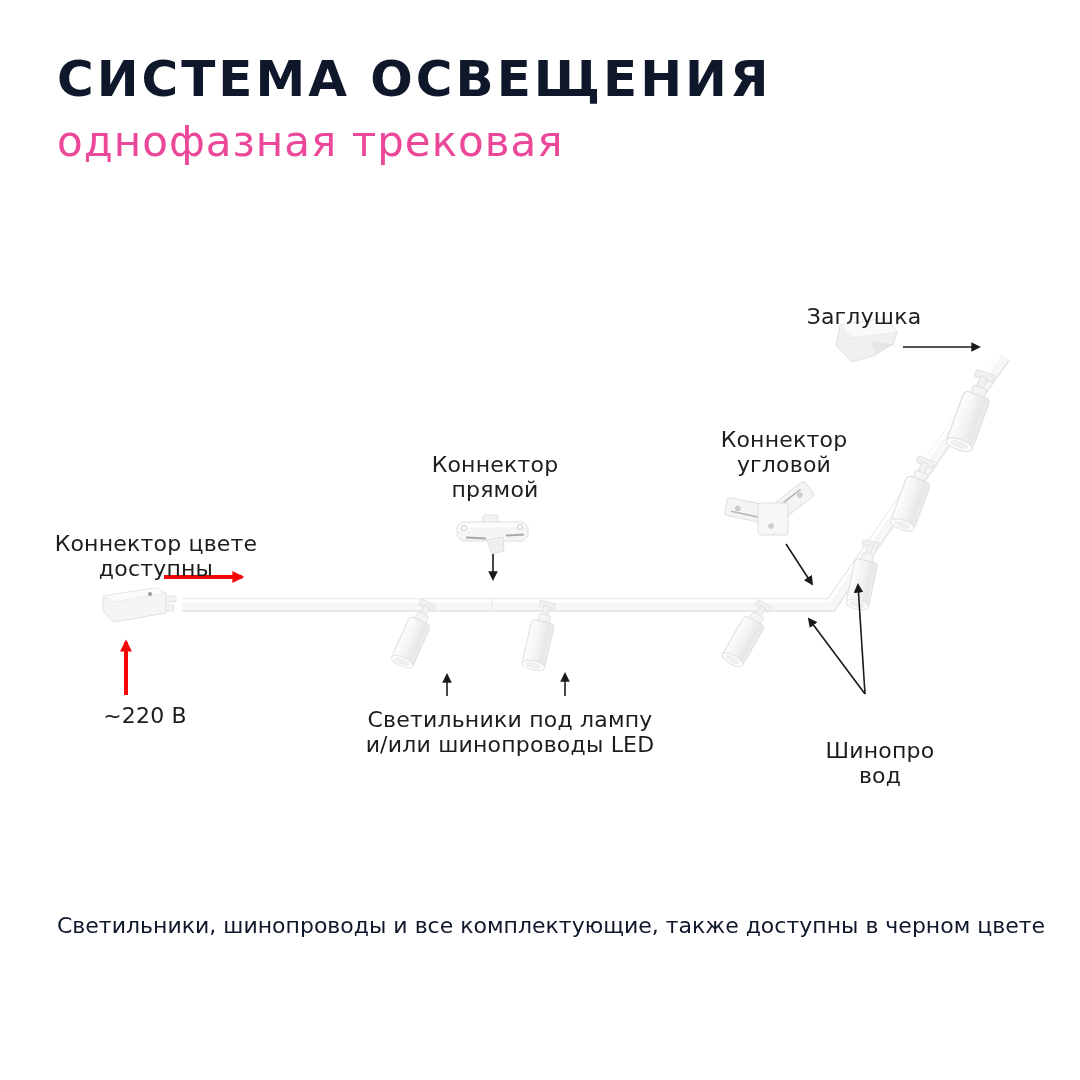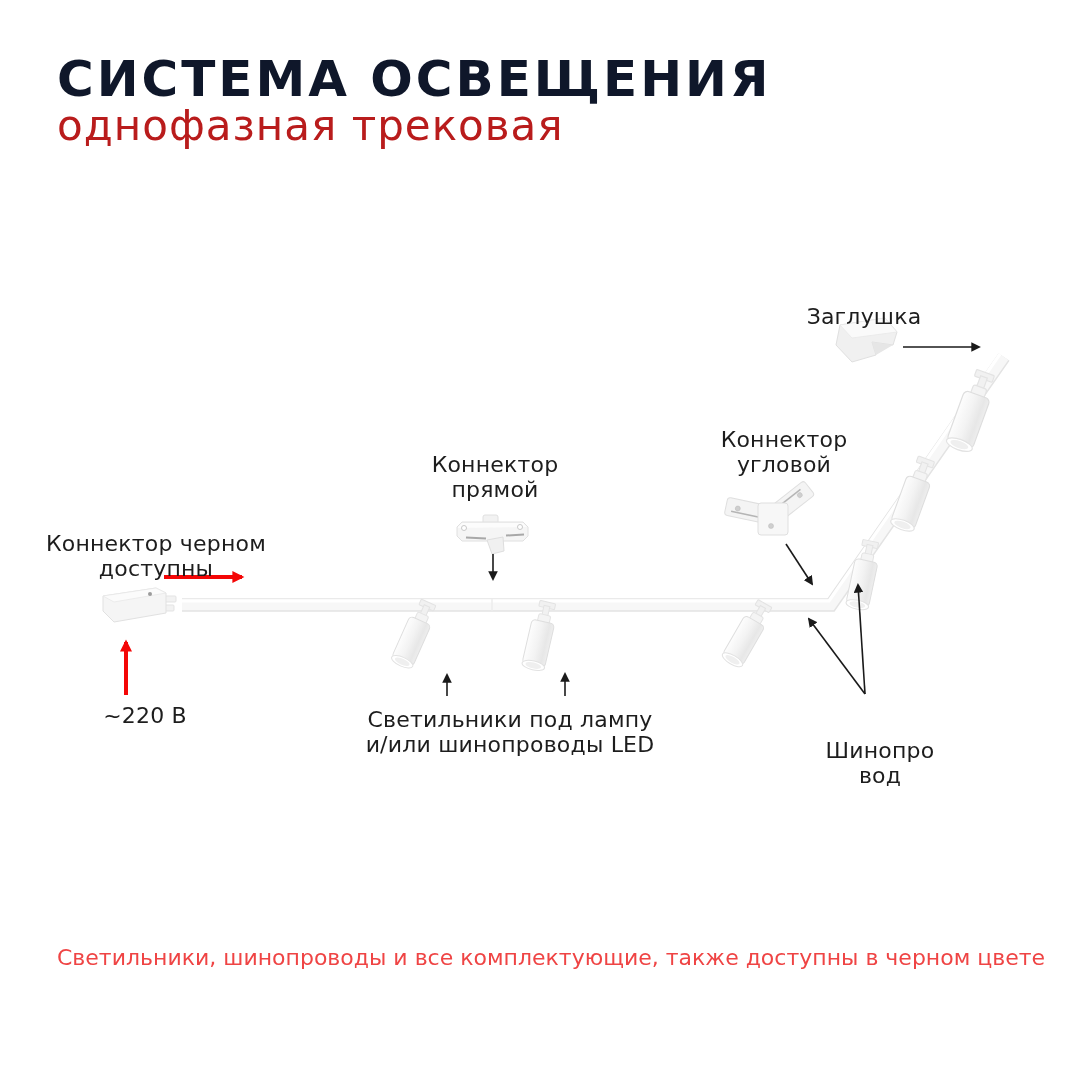--- a/index.html
+++ b/index.html
@@ -6,33 +6,33 @@
   .canvas{
     position:relative;width:1080px;height:1080px;background:#ffffff;overflow:hidden;
     font-family:"DejaVu Sans","Liberation Sans",sans-serif;color:#1b1b1b;
   }
   .title{
     position:absolute;left:57px;top:52px;margin:0;
     font-size:50px;line-height:54px;font-weight:bold;letter-spacing:3px;color:#0f172a;
     white-space:nowrap;
   }
   .subtitle{
-    position:absolute;left:57px;top:102px;
-    font-size:42px;line-height:48px;font-weight:normal;letter-spacing:1px;color:#b91c1c;
+    position:absolute;left:57px;top:118px;
+    font-size:42px;line-height:48px;font-weight:normal;letter-spacing:1px;color:#ec4899;
     white-space:nowrap;
   }
   .diagram-svg{position:absolute;left:0;top:0;}
   .lbl{
     position:absolute;text-align:center;
     font-size:22px;line-height:25px;color:#1d1d1d;letter-spacing:0.2px;
   }
   .lbl span{display:block;}
   .footer-note{
-    position:absolute;left:57px;top:945px;
-    font-size:22px;line-height:26px;color:#ef4444;white-space:nowrap;
+    position:absolute;left:57px;top:913px;
+    font-size:22px;line-height:26px;color:#0f172a;white-space:nowrap;
   }
 </style>
 </head>
 <body>
 
 <div class="canvas">
 
   <h1 class="title">СИСТЕМА ОСВЕЩЕНИЯ</h1>
   <div class="subtitle">однофазная трековая</div>
 
@@ -137,21 +137,21 @@
       <path d="M865,694 L858,585" marker-end="url(#arrowB)"></path>
     </g>
 
     <g fill="none" stroke="#f40606" stroke-width="4">
       <path d="M164,577 H242" marker-end="url(#arrowR)"></path>
       <path d="M126,695 V642" marker-end="url(#arrowR)"></path>
     </g>
   </svg>
 
   <div class="lbl" style="left:36px;top:531px;width:240px;">
-    <span>Коннектор черном</span>
+    <span>Коннектор цвете</span>
     <span>доступны</span>
   </div>
 
   <div class="lbl" style="left:80px;top:703px;width:130px;">
     <span>~220 В</span>
   </div>
 
   <div class="lbl" style="left:415px;top:452px;width:160px;">
     <span>Коннектор</span>
     <span>прямой</span>

